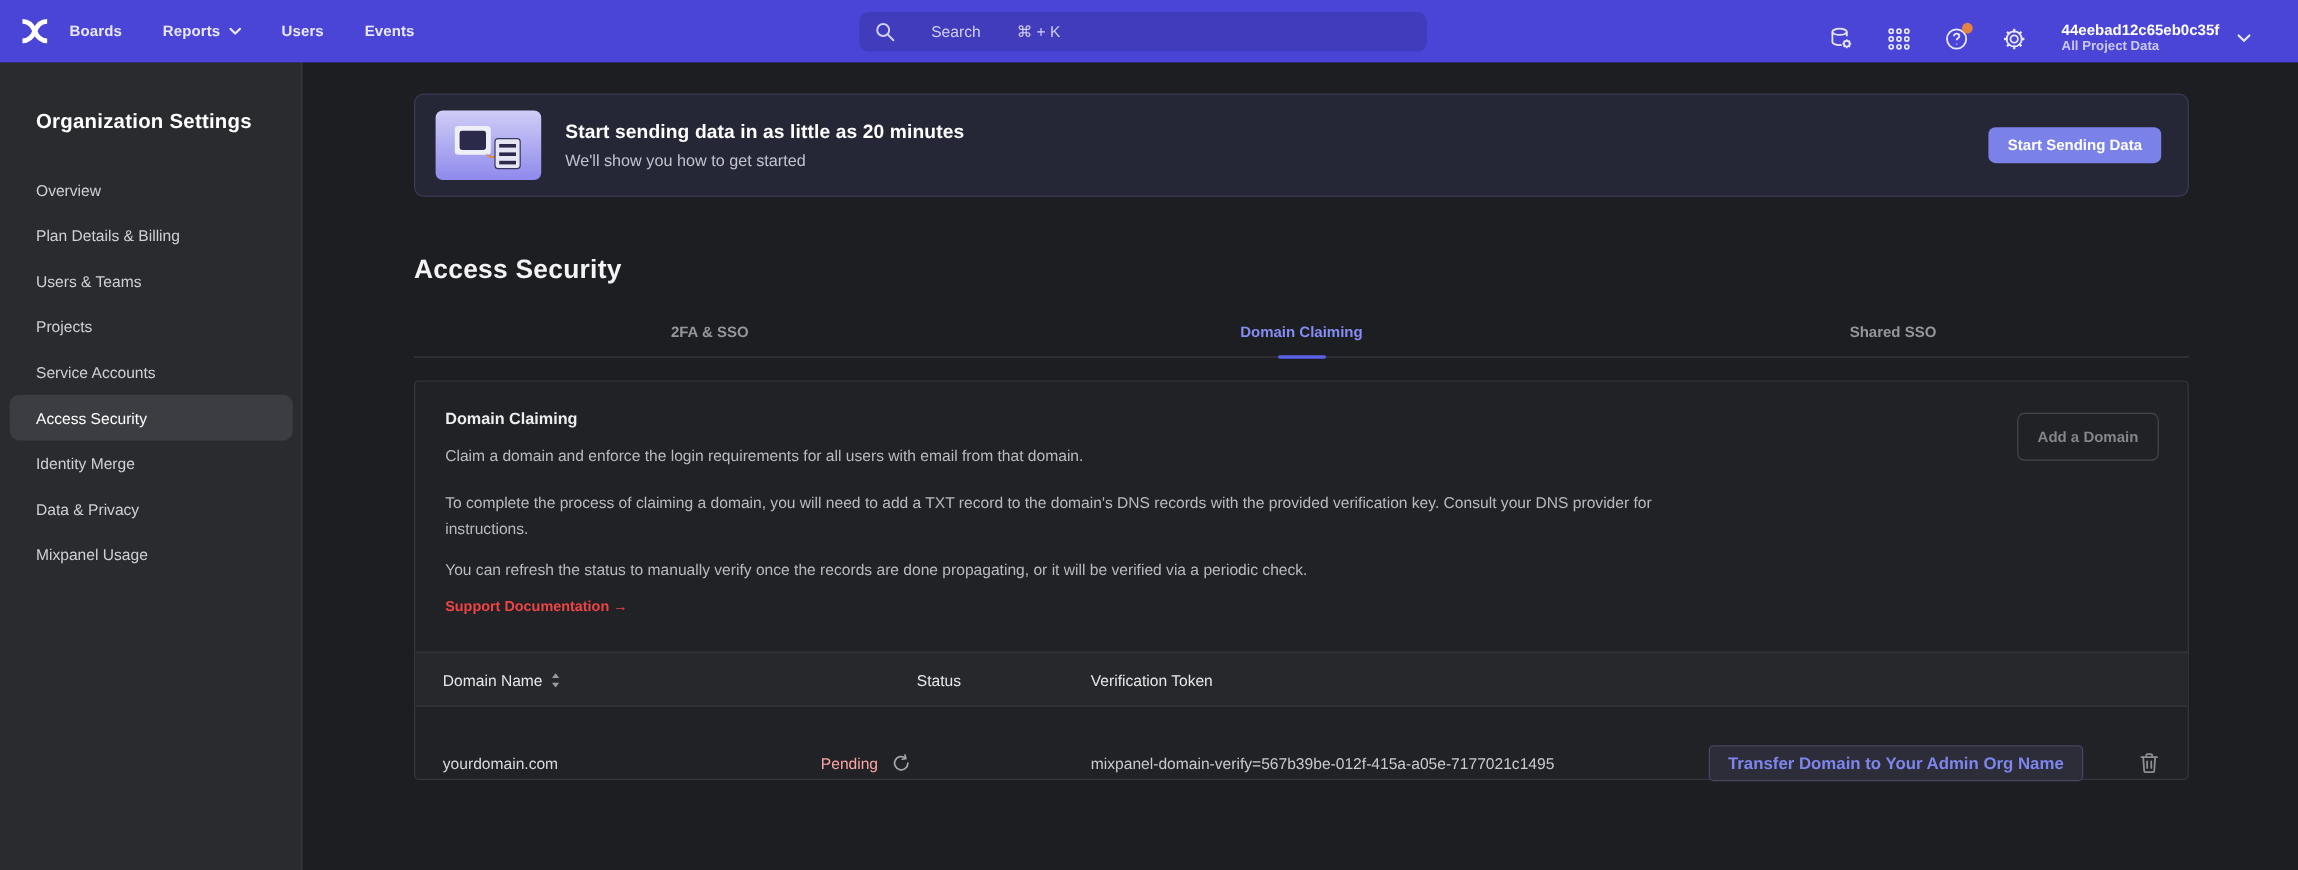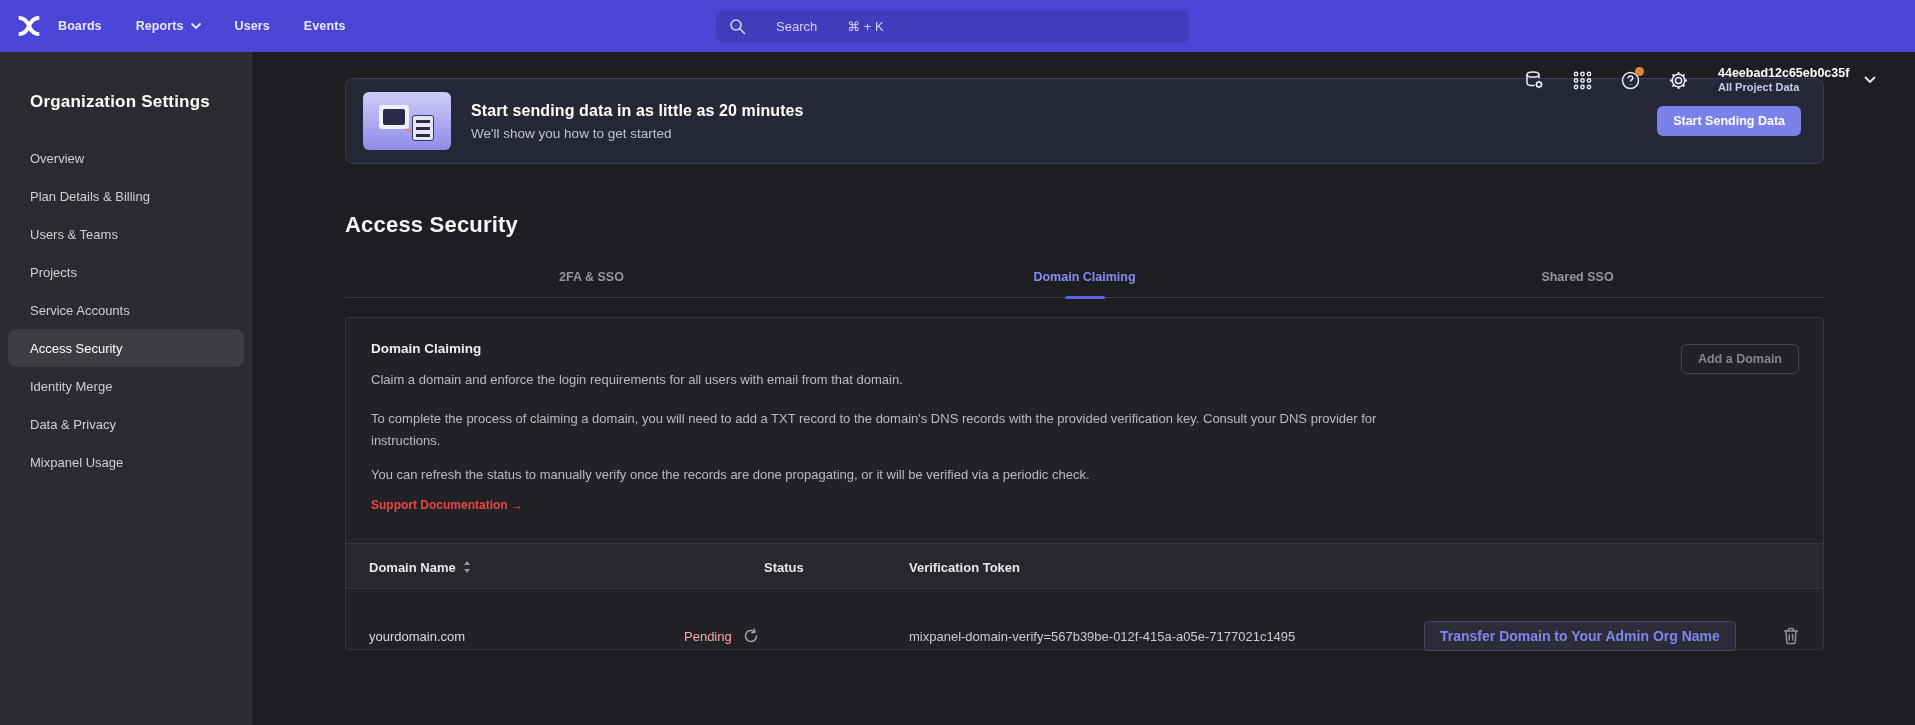--- a/index.html
+++ b/index.html
@@ -11,21 +11,21 @@
     -webkit-font-smoothing:antialiased;
   }
 
   
   .topnav { position:absolute; left:0; top:0; width:1915px; height:52px; background:#4a45d6; z-index:10; display:flex; align-items:center; }
   .logo { margin-left:16px; width:26px; height:26px; flex:none; cursor:pointer; }
   .nav-links { display:flex; align-items:center; gap:34px; margin-left:16px; }
   .nav-link { color:#e9e8fa; font-size:12.5px; font-weight:600; letter-spacing:.1px; cursor:pointer; display:flex; align-items:center; gap:7px; }
   .searchbar { position:absolute; left:716px; top:10px; width:473px; height:33px; background:#413cbb; border-radius:8px; display:flex; align-items:center; padding-left:13px; gap:10px; cursor:text; }
   .searchbar .ph { color:#d2d0f5; font-size:13px;margin-left:20px; }
-  .nav-right { position:absolute; left:1524px; top:0; height:64px; display:flex; align-items:center; gap:27px;margin-top:48px; }
+  .nav-right { position:absolute; left:1524px; top:0; height:64px; display:flex; align-items:center; gap:27px; }
   .nav-icon { width:21px; height:21px; position:relative; cursor:pointer; flex:none; }
   .badge-dot { position:absolute; right:-3px; top:-3px; width:9px; height:9px; border-radius:50%; background:#e2833f; }
   .account { margin-left:2px; cursor:pointer; }
   .account .org { color:#ffffff; font-size:12.5px; font-weight:bold; line-height:15px; }
   .account .proj { color:#cbc9f0; font-size:11px; font-weight:600; line-height:13px; }
   .acct-chev { margin-left:-12px; cursor:pointer; }
 
   
   .sidebar { position:absolute; left:0; top:52px; width:252px; height:673px; background:#2a2b2e; border-right:1px solid #37383c; }
   .sidebar-title { position:absolute; left:30px; top:40px; font-size:17px; font-weight:bold; color:#ffffff; letter-spacing:.2px; }
@@ -57,25 +57,25 @@
   .tab-underline { position:absolute; left:50%; bottom:-2px; transform:translateX(-50%); width:40px; height:3px; background:#5a62e8; border-radius:2px; }
 
   
   .card { position:absolute; left:92px; top:265px; width:1479px; height:333px; background:#212226; border:1px solid #36373c; border-radius:4px; }
   .card-title { position:absolute; left:25px; top:23px; font-size:13.5px; font-weight:bold; color:#ecedef; }
   .card-p { position:absolute; left:25px; font-size:13px; color:#b9bac1; line-height:22px; }
   .p1 { top:51px; }
   .p2 { top:90px; width:1060px; }
   .p3 { top:146px; }
   .doc-link { position:absolute; left:25px; top:180px; font-size:12px; font-weight:600; color:#ef4444; cursor:pointer; text-decoration:none; }
-  .add-domain-btn { position:absolute; right:24px; top:26px; height:30px; padding:0 16px; background:transparent; border:1px solid #46474d; border-radius:6px; color:#84858b; font-family:inherit; font-size:12.5px; font-weight:bold; cursor:pointer; display:flex; align-items:center; }
+  .add-domain-btn { position:absolute; right:24px; top:26px; height:40px; padding:0 16px; background:transparent; border:1px solid #46474d; border-radius:6px; color:#84858b; font-family:inherit; font-size:12.5px; font-weight:bold; cursor:pointer; display:flex; align-items:center; }
 
   
   .table-head { position:absolute; left:0; right:0; top:225px; height:46px; background:#27282c; border-top:1px solid #36373c; border-bottom:1px solid #36373c; }
-  .h-cell { position:absolute; top:0; height:46px; display:flex; align-items:center; gap:7px; font-size:13px; font-weight:bold; color:#e6e7e9;text-align:right; }
+  .h-cell { position:absolute; top:0; height:46px; display:flex; align-items:center; gap:7px; font-size:13px; font-weight:normal; color:#e6e7e9;text-align:right; }
   .h-domain { left:23px; } .h-status { left:418px; } .h-token { left:563px; }
   .sort-icon { cursor:pointer; display:flex; }
   .table-row { position:absolute; left:0; right:0; top:288px; height:64px; }
   .r-cell { position:absolute; top:0; height:60px; display:flex; align-items:center; font-size:13px; }
   .c-domain { left:23px; color:#d9dadd; }
   .c-status { left:338px; color:#fca5a5; gap:11px; }
   .refresh { cursor:pointer; display:flex; }
   .c-token { left:563px; color:#c9cacf; }
   .transfer-btn { position:absolute; left:1078px; top:15px; height:30px; padding:0 15px; background:#2c2d39; border:1px solid #454763; border-radius:4px; color:#7e86ee; font-family:inherit; font-size:14px; font-weight:bold; cursor:pointer; display:flex; align-items:center; }
   .trash { position:absolute; left:1437px; top:21px; cursor:pointer; display:flex; }

